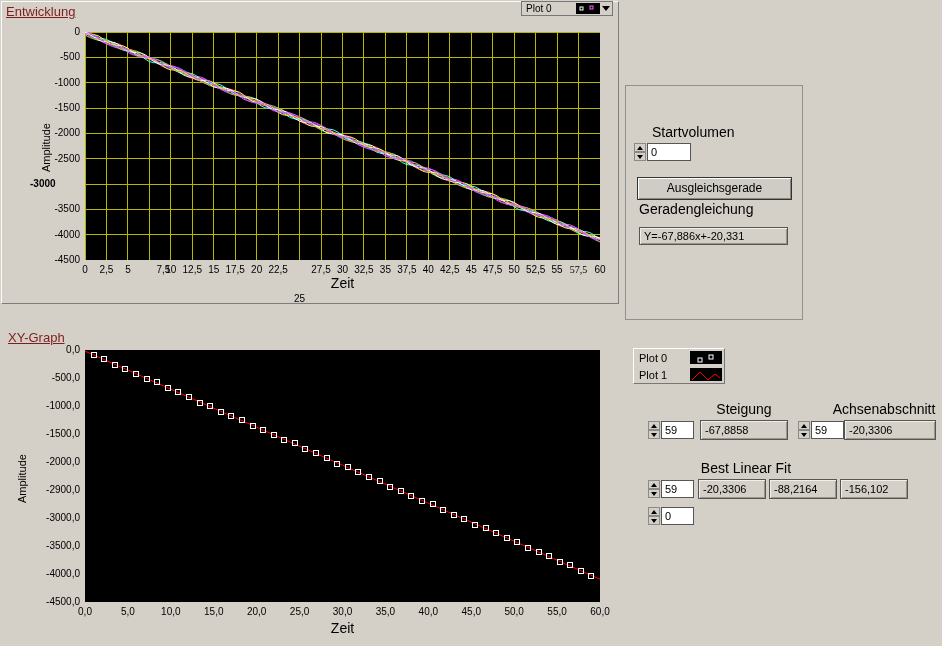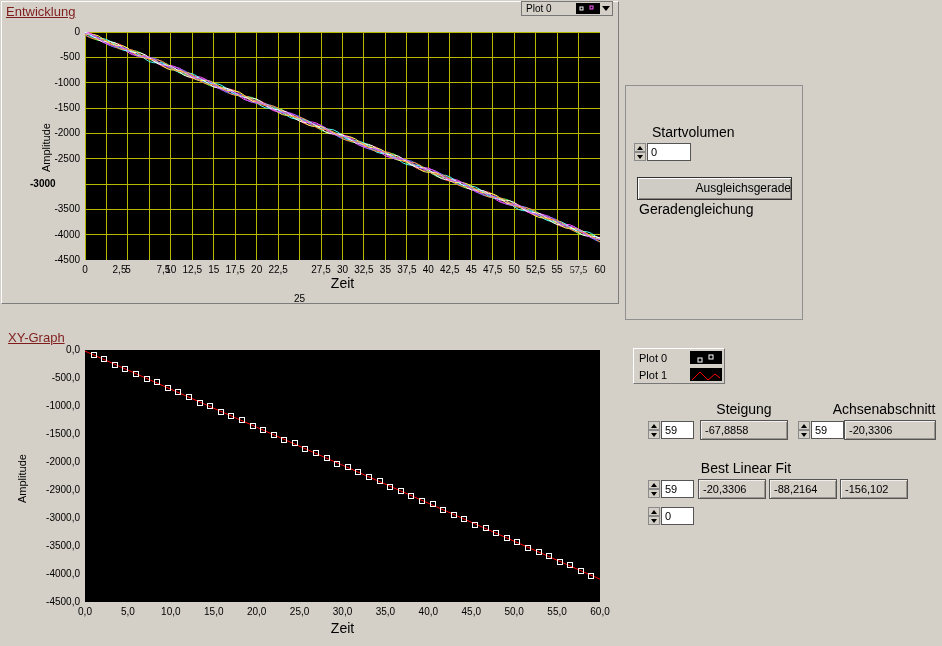--- a/index.html
+++ b/index.html
@@ -28,21 +28,21 @@
   #ber-header{position:absolute;left:626px;top:86px;width:176px;height:26px;box-sizing:border-box;
     background:linear-gradient(#d8fcff,#4cd4ea);border-bottom:1px solid #8fd6e4;
     color:#083c4c;font-size:12px;line-height:25px;padding-left:8px;}
   .numbox{position:absolute;background:#fff;border:1px solid #555;font-size:11px;
     padding:2px 0 0 3px;color:#000;box-sizing:border-box;}
   .indicator{position:absolute;background:#d4d0c8;border:1px solid #555;
     box-shadow:inset 1px 1px 0 #f0efec, inset -1px -1px 0 #9a968e;
     font-size:11px;padding:3px 0 0 4px;color:#000;box-sizing:border-box;white-space:nowrap;overflow:hidden;}
   .button{position:absolute;background:#cfccc5;border:1px solid #333;
     box-shadow:inset 1px 1px 0 #fff, inset -1px -1px 0 #8a867e;
-    font-size:12px;text-align:right;line-height:21px;cursor:pointer;box-sizing:border-box;}
+    font-size:12px;text-align:center;line-height:21px;cursor:pointer;box-sizing:border-box;}
   .spinner{position:absolute;width:12px;height:18px;box-sizing:border-box;}
   .spin{height:9px;background:#d4d0c8;border:1px solid #8a8a8a;box-sizing:border-box;
     display:flex;align-items:center;justify-content:center;cursor:pointer;}
   .tri-up{width:0;height:0;border-left:3px solid transparent;border-right:3px solid transparent;border-bottom:4px solid #000;}
   .tri-down{width:0;height:0;border-left:3px solid transparent;border-right:3px solid transparent;border-top:4px solid #000;}
   #legend{position:absolute;left:633px;top:348px;width:92px;background:#d4d0c8;
     border:1px solid;border-color:#fff #777 #777 #fff;box-sizing:border-box;}
   .leg-row{display:flex;align-items:center;height:17px;cursor:pointer;}
   .leg-label{flex:1;font-size:11px;padding-left:5px;}
   .leg-sample{width:32px;height:13px;background:#000;margin-right:2px;flex:none;}
@@ -127,20 +127,21 @@
       </div>
     <div class="spin">
         <i class="tri-down"></i>
       </div>
   </div>
   <div class="numbox" style="left:647px;top:143px;width:44px;height:18px;">0</div>
 
   <div class="button" style="left:637px;top:177px;width:155px;height:23px;">Ausgleichsgerade</div>
 
   <span class="lbl" style="left:639px;top:203px;">Geradengleichung</span>
+  <div class="indicator" style="left:639px;top:227px;width:149px;height:18px;padding-top:2px;">Y=-67,886x+-20,331</div>
 
   <span class="title12" style="left:8px;top:331px;">XY-Graph</span>
   <svg id="chart2-svg" class="chart" style="left:85px;top:350px;" width="515" height="252">
       <polyline points="0.0,1.1 17.2,8.7 34.3,16.3 51.5,23.9 68.7,31.6 85.8,39.2 103.0,46.8 120.2,54.4 137.3,62.0 154.5,69.6 171.7,77.2 188.8,84.8 206.0,92.4 223.2,100.0 240.3,107.6 257.5,115.2 274.7,122.8 291.8,130.4 309.0,138.0 326.2,145.6 343.3,153.2 360.5,160.8 377.7,168.4 394.8,176.0 412.0,183.6 429.2,191.2 446.3,198.8 463.5,206.4 480.7,214.0 497.8,221.6 515.0,229.2 " fill="none" stroke="#ff0000" stroke-width="1" shape-rendering="auto"></polyline>
       <rect x="6.1" y="2.4" width="5" height="5" fill="none" stroke="#ffffff" stroke-width="1"></rect>
       <rect x="16.7" y="6.7" width="5" height="5" fill="none" stroke="#ffffff" stroke-width="1"></rect>
       <rect x="27.3" y="12.5" width="5" height="5" fill="none" stroke="#ffffff" stroke-width="1"></rect>
       <rect x="37.9" y="16.0" width="5" height="5" fill="none" stroke="#ffffff" stroke-width="1"></rect>
       <rect x="48.5" y="21.3" width="5" height="5" fill="none" stroke="#ffffff" stroke-width="1"></rect>
       <rect x="59.0" y="26.3" width="5" height="5" fill="none" stroke="#ffffff" stroke-width="1"></rect>
@@ -261,21 +262,21 @@
     <span class="tick" style="left: 30px; top: 51.3333px; width: 50px; text-align: right;">-500</span>
     <span class="tick" style="left: 30px; top: 76.6667px; width: 50px; text-align: right;">-1000</span>
     <span class="tick" style="left: 30px; top: 102px; width: 50px; text-align: right;">-1500</span>
     <span class="tick" style="left: 30px; top: 127.333px; width: 50px; text-align: right;">-2000</span>
     <span class="tick" style="left: 30px; top: 152.667px; width: 50px; text-align: right;">-2500</span>
     <span class="tick" style="left: 30px; top: 178px; width: 50px;  font-weight: bold;">-3000</span>
     <span class="tick" style="left: 30px; top: 203.333px; width: 50px; text-align: right;">-3500</span>
     <span class="tick" style="left: 30px; top: 228.667px; width: 50px; text-align: right;">-4000</span>
     <span class="tick" style="left: 30px; top: 254px; width: 50px; text-align: right;">-4500</span>
     <span class="tick" style="left: 65px; top: 264px; width: 40px; text-align: center;">0</span>
-    <span class="tick" style="left: 86.4583px; top: 264px; width: 40px; text-align: right;">2,5</span>
+    <span class="tick" style="left: 86.4583px; top: 264px; width: 40px; text-align: center;">2,5</span>
     <span class="tick" style="left: 107.917px; top: 264px; width: 40px; text-align: center;">5</span>
     <span class="tick" style="left: 129.375px; top: 264px; width: 40px; text-align: center; margin-left: 14px;">7,5</span>
     <span class="tick" style="left: 150.833px; top: 264px; width: 40px; text-align: center;">10</span>
     <span class="tick" style="left: 172.292px; top: 264px; width: 40px; text-align: center;">12,5</span>
     <span class="tick" style="left: 193.75px; top: 264px; width: 40px; text-align: center;">15</span>
     <span class="tick" style="left: 215.208px; top: 264px; width: 40px; text-align: center;">17,5</span>
     <span class="tick" style="left: 236.667px; top: 264px; width: 40px; text-align: center;">20</span>
     <span class="tick" style="left: 258.125px; top: 264px; width: 40px; text-align: center;">22,5</span>
     <span class="tick" style="left: 279.583px; top: 264px; width: 40px; text-align: center; margin-top: 29px;">25</span>
     <span class="tick" style="left: 301.042px; top: 264px; width: 40px; text-align: center;">27,5</span>

